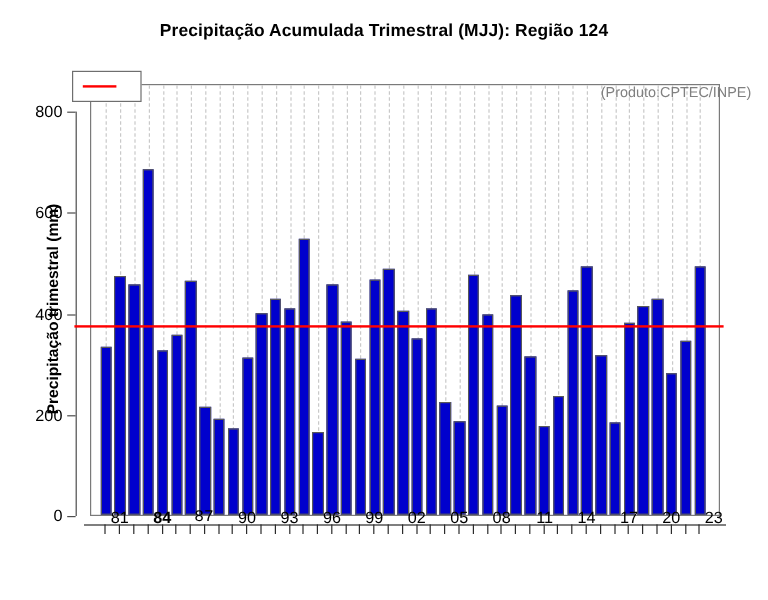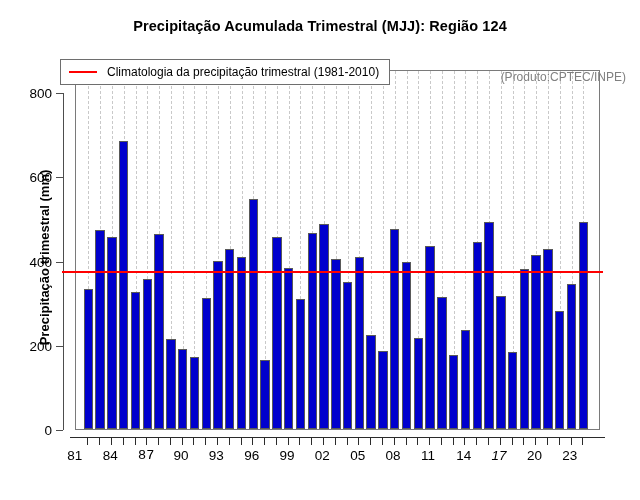--- a/index.html
+++ b/index.html
@@ -123,24 +123,24 @@
   }
   .xtick {
     position: absolute;
     top: 437px;
     width: 0;
     height: 8px;
     border-left: 1px solid #2b2b2b;
   }
   .xlabel {
     position: absolute;
-    top: 448px;
+    top: 424px;
     width: 40px;
     margin-left: -20px;
-    text-align: left;
+    text-align: right;
     font-size: 13.5px;
     color: #000;
   }
   #x-axis-title {
     position: absolute;
     left: 0;
     top: 470px;
     width: 640px;
     text-align: center;
     font-size: 13px;
@@ -301,21 +301,21 @@
     <div id="clim-line" style="bottom: 155.86px; border-top-color: rgb(255, 0, 0);"></div>
   </div>
 
   <div id="x-axis-line"></div>
   <div id="x-axis-ticks">
       <div class="xtick" style="left: 87.37px;"></div>
       <div class="xlabel" style="left: 87.37px;">81</div>
       <div class="xtick" style="left: 99.16px;"></div>
       <div class="xtick" style="left: 110.94px;"></div>
       <div class="xtick" style="left: 122.73px;"></div>
-      <div class="xlabel" style="left: 122.73px;">84</div>
+      <div class="xlabel" style="left: 122.73px; font-weight: bold;">84</div>
       <div class="xtick" style="left: 134.51px;"></div>
       <div class="xtick" style="left: 146.3px;"></div>
       <div class="xtick" style="left: 158.08px;"></div>
       <div class="xlabel" style="left: 158.08px; font-family: Liberation Mono, monospace;">87</div>
       <div class="xtick" style="left: 169.87px;"></div>
       <div class="xtick" style="left: 181.65px;"></div>
       <div class="xtick" style="left: 193.43px;"></div>
       <div class="xlabel" style="left: 193.43px;">90</div>
       <div class="xtick" style="left: 205.22px;"></div>
       <div class="xtick" style="left: 217px;"></div>
@@ -345,31 +345,30 @@
       <div class="xtick" style="left: 429.12px;"></div>
       <div class="xtick" style="left: 440.91px;"></div>
       <div class="xlabel" style="left: 440.91px;">11</div>
       <div class="xtick" style="left: 452.69px;"></div>
       <div class="xtick" style="left: 464.48px;"></div>
       <div class="xtick" style="left: 476.26px;"></div>
       <div class="xlabel" style="left: 476.26px;">14</div>
       <div class="xtick" style="left: 488.05px;"></div>
       <div class="xtick" style="left: 499.83px;"></div>
       <div class="xtick" style="left: 511.62px;"></div>
-      <div class="xlabel" style="left: 511.62px; font-style: italic;">17</div>
+      <div class="xlabel" style="left: 511.62px;">17</div>
       <div class="xtick" style="left: 523.4px;"></div>
       <div class="xtick" style="left: 535.19px;"></div>
       <div class="xtick" style="left: 546.97px;"></div>
       <div class="xlabel" style="left: 546.97px;">20</div>
       <div class="xtick" style="left: 558.75px;"></div>
       <div class="xtick" style="left: 570.54px;"></div>
       <div class="xtick" style="left: 582.32px;"></div>
       <div class="xlabel" style="left: 582.32px;">23</div>
     </div>
 
   <div id="legend-box">
     <span id="legend-swatch"></span>
-    <span id="legend-label">Climatologia da precipitação trimestral (1981-2010)</span>
   </div>
 
   <div id="source-note">(Produto:CPTEC/INPE)</div>
 
 </div>
 
 </body></html>

